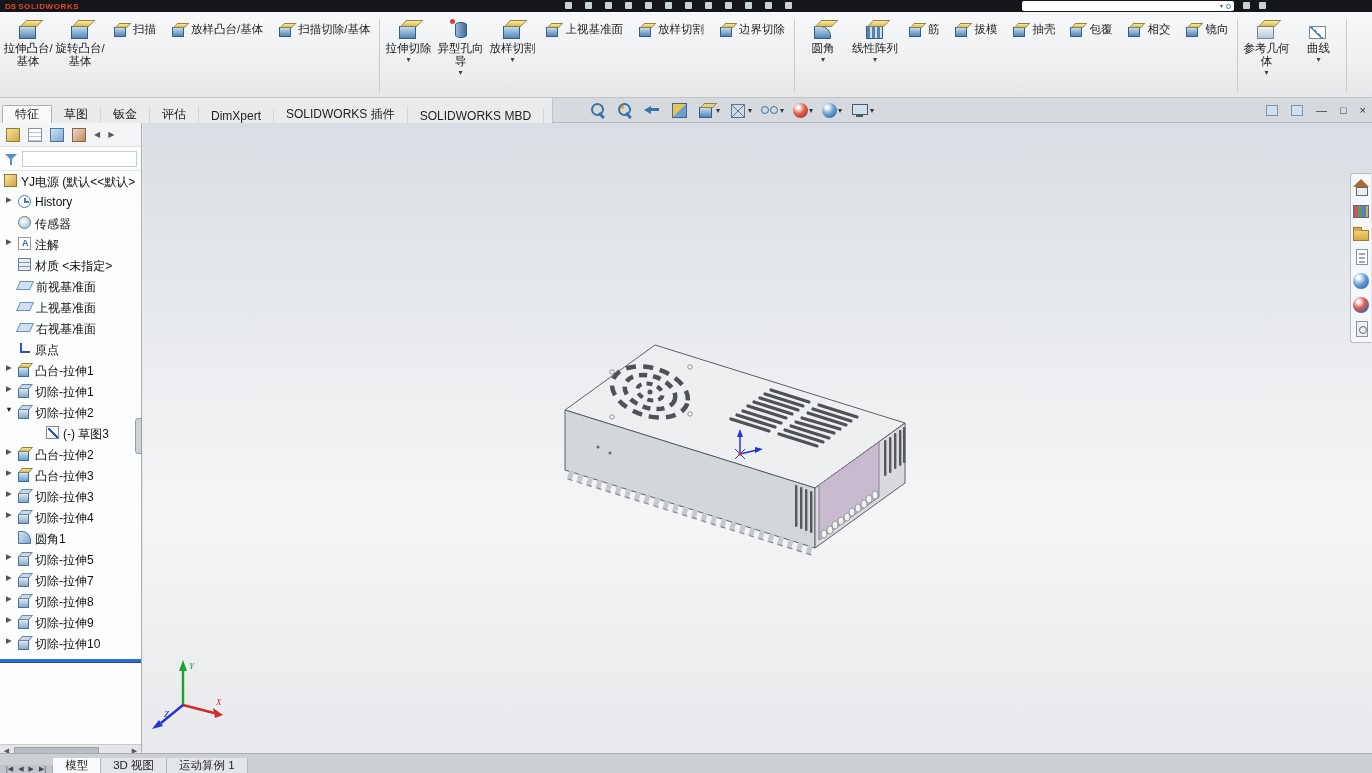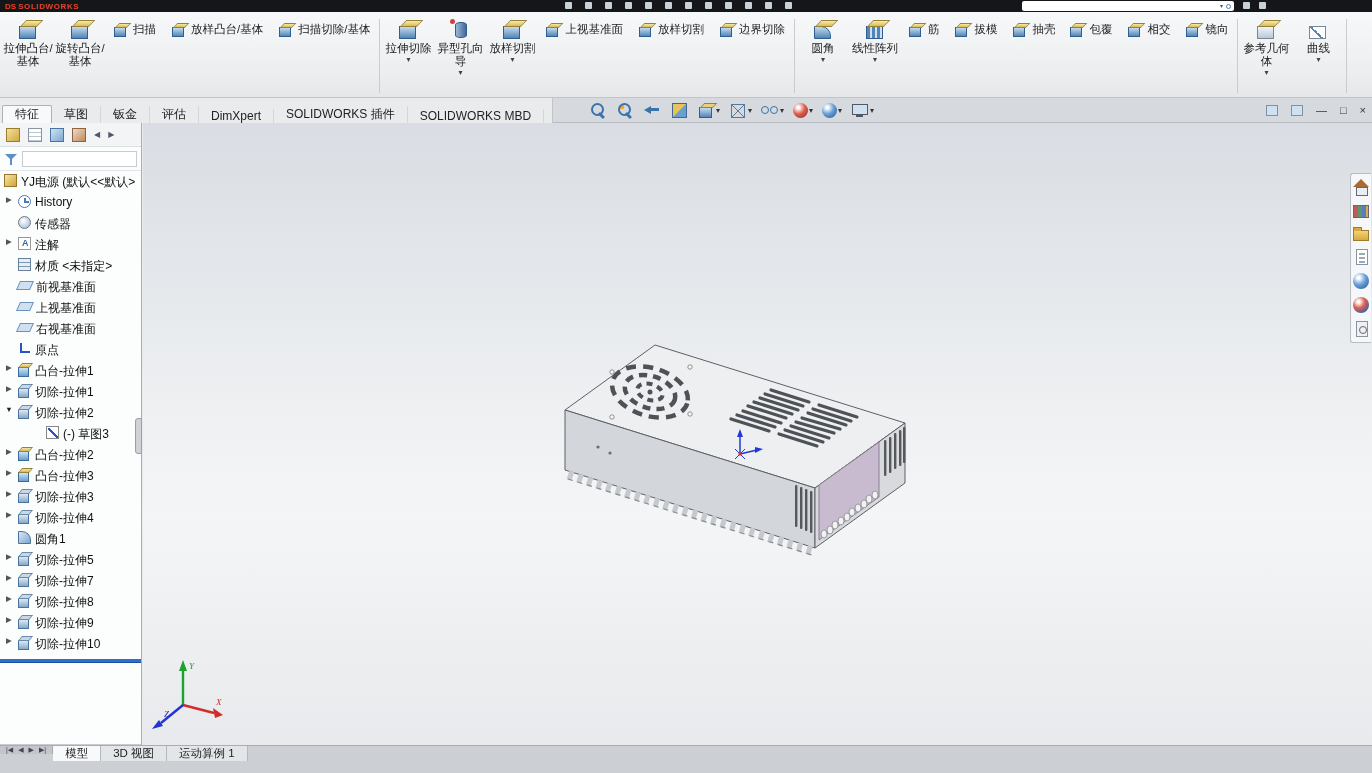--- a/index.html
+++ b/index.html
@@ -138,21 +138,21 @@
   .tp-folder{background:linear-gradient(#f2d27a,#dca83e);border:1px solid #9a7c2e;height:11px;margin-top:4px}
   .tp-folder::before{content:"";position:absolute;left:-1px;top:-4px;width:7px;height:3px;background:#dca83e;border:1px solid #9a7c2e;border-bottom:none}
   .tp-page{background:#fff;border:1px solid #8a94a0;width:12px;height:16px;margin-left:2px}
   .tp-page::before{content:"";position:absolute;left:2px;top:3px;width:6px;height:2px;background:#9ab;box-shadow:0 4px 0 #9ab,0 8px 0 #9ab}
   .tp-ballb{border-radius:50%;background:radial-gradient(circle at 35% 30%,#fff 0 8%,#6aa0d8 45%,#204f8f)}
   .tp-ballr{border-radius:50%;background:radial-gradient(circle at 35% 30%,#fff 0 8%,#e06050 40%,#3a5fae 80%)}
   .tp-props{background:#eef1f4;border:1px solid #8a94a0;width:12px;height:16px;margin-left:2px}
   .tp-props::before{content:"";position:absolute;left:2px;top:4px;width:6px;height:6px;border:1.5px solid #667;border-radius:50%}
 
   
-  .bottombar{position:absolute;left:0;right:0;bottom:0;height:28px;background:#ccd0d4;border-top:1px solid #a9adb2;display:flex;align-items:flex-start}
+  .bottombar{position:absolute;left:0;right:0;bottom:0;height:20px;background:#ccd0d4;border-top:1px solid #a9adb2;display:flex;align-items:flex-end}
   .bnav{display:flex;align-items:center;gap:1px;padding:0 4px;background:#c2c6ca;border-right:1px solid #aaa}
   .bnav span{font-size:7px;color:#445;padding:0 2px}
   .btab{padding:0 12px;font-size:11.5px;background:#e3e6e8;border-right:1px solid #b5b9bd;display:flex;align-items:center;color:#222;white-space:nowrap}
   .btab.active{background:#f8f9fa}
   .bfill{flex:1}
 </style>
 </head>
 <body>
 
 <div class="titlebar">

